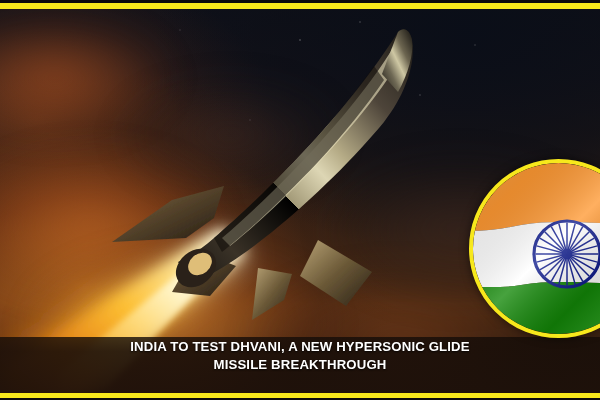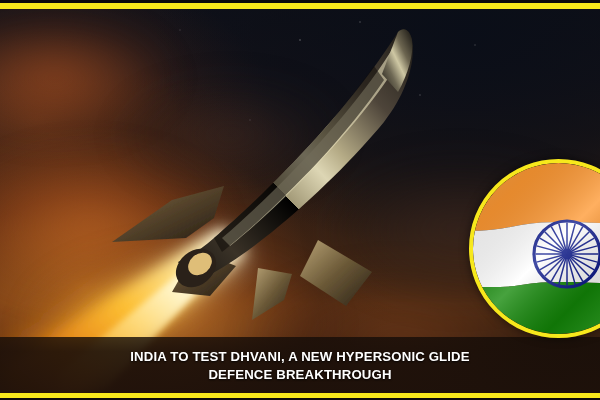--- a/index.html
+++ b/index.html
@@ -89,21 +89,21 @@
     right: 0;
     top: 337px;
     height: 56px;
     background: linear-gradient(180deg,
         rgba(20,12,8,0.80) 0%,
         rgba(26,15,9,0.90) 26%,
         rgba(30,17,10,0.92) 100%);
     display: flex;
     flex-direction: column;
     align-items: center;
-    justify-content: center;
+    justify-content: flex-start;
     padding-top: 1px;
     box-sizing: border-box;
     z-index: 6;
   }
   .cap-line {
     font-weight: bold;
     font-size: 13.2px;
     letter-spacing: 0.15px;
     line-height: 17.5px;
     text-align: center;
@@ -320,21 +320,21 @@
           </g>
         </g>
 
         <rect x="-10" y="-10" width="199" height="199" fill="url(#waveShade)"></rect>
       </svg>
     </div>
   </div>
 
   <div class="caption-band">
     <div class="cap-line white">INDIA TO TEST DHVANI, A NEW HYPERSONIC GLIDE</div>
-    <div class="cap-line white">DEFENCE BREAKTHROUGH</div>
+    <div class="cap-line white">MISSILE BREAKTHROUGH</div>
   </div>
 
   <div class="edge-top"></div>
   <div class="rule top"></div>
   <div class="rule bottom"></div>
   <div class="edge-bottom"></div>
 
 </div>
 
 </body></html>

